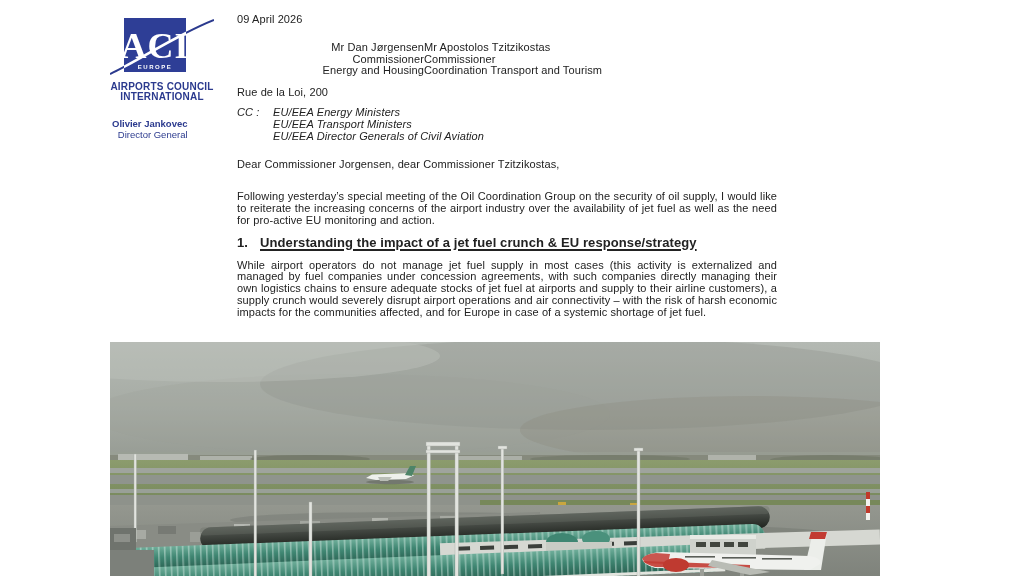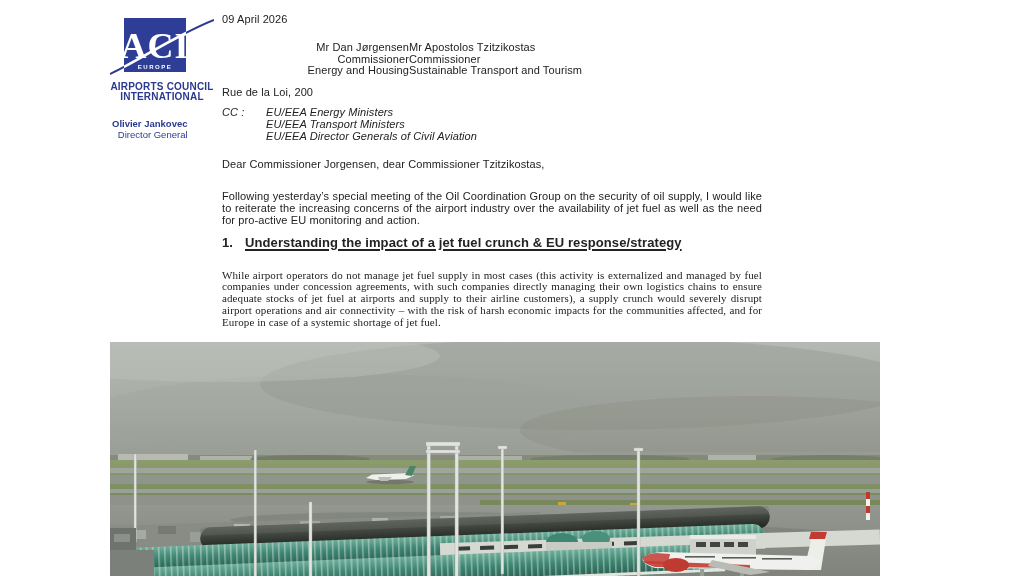--- a/index.html
+++ b/index.html
@@ -5,33 +5,33 @@
   html,body{margin:0;padding:0;width:1024px;height:576px;overflow:hidden;background:#ffffff;}
   body{font-family:"Liberation Sans", sans-serif;color:#222;position:relative;}
 
   
   .letterhead{position:absolute;left:108px;top:14px;width:108px;text-align:center;}
   .orgname{margin-top:2px;color:#2b3a8e;font-weight:bold;font-size:10px;line-height:9.5px;letter-spacing:.2px;}
   .signatory{position:absolute;left:112px;top:119px;color:#2b3a8e;font-size:9.5px;line-height:10.5px;text-align:right;}
   .signatory .name{font-weight:bold;}
 
   
-  .letter{position:absolute;left:222px;top:0;width:540px;font-size:11px;line-height:11.8px;letter-spacing:.1px;}
+  .letter{position:absolute;left:237px;top:0;width:540px;font-size:11px;line-height:11.8px;letter-spacing:.1px;}
   .date{margin-top:14px;}
   .recips{margin-top:16px;display:flex;}
   .recip-a{width:187px;text-align:right;}
   .addr{margin-top:10px;}
-  .cc{margin-top:8px;display:flex;font-style:italic;gap:8px;}
+  .cc{margin-top:8px;display:flex;font-style:italic;}
   .cc-label{width:36px;}
   .salutation{margin-top:17px;}
   .para{margin-top:20px;text-align:justify;}
   .heading{margin-top:9px;display:flex;font-weight:bold;font-size:13px;line-height:14px;white-space:nowrap;letter-spacing:.1px;}
   .h-num{width:23px;}
   .h-title{text-decoration:underline;text-decoration-thickness:1.5px;text-underline-offset:2px;}
-  .para2{margin-top:20px;text-align:justify;font-family:Liberation Serif, serif;}
+  .para2{margin-top:10px;text-align:justify;}
 
   
   .photo{position:absolute;left:110px;top:342px;width:770px;height:240px;}
 </style>
 </head>
 <body>
 
 <div class="letterhead">
   <svg width="104" height="62" viewBox="0 0 104 62">
     <defs>
@@ -61,21 +61,21 @@
 
   <div class="recips">
     <div class="recip-a">
       <div>Mr Dan Jørgensen</div>
       <div>Commissioner</div>
       <div>Energy and Housing</div>
     </div>
     <div class="recip-b">
       <div>Mr Apostolos Tzitzikostas</div>
       <div>Commissioner</div>
-      <div>Sustainable Transport and Tourism</div>
+      <div>Coordination Transport and Tourism</div>
     </div>
   </div>
 
   <div class="addr">
     <div>Rue de la Loi, 200</div>
   </div>
 
   <div class="cc">
     <div class="cc-label">CC :</div>
     <div>

